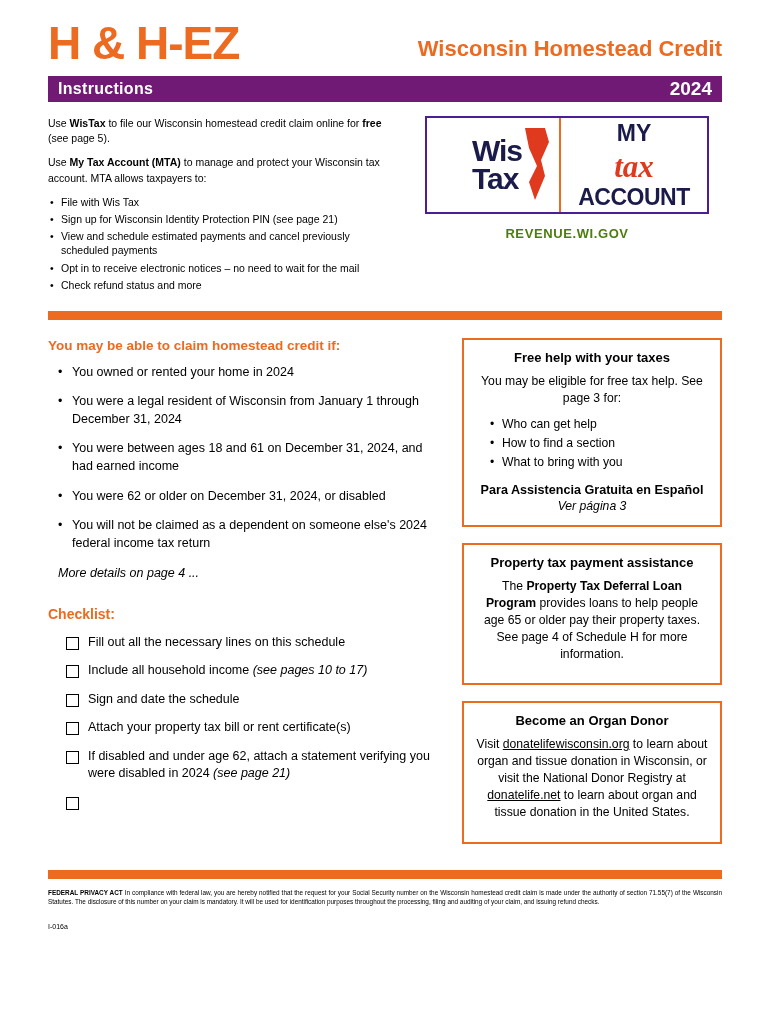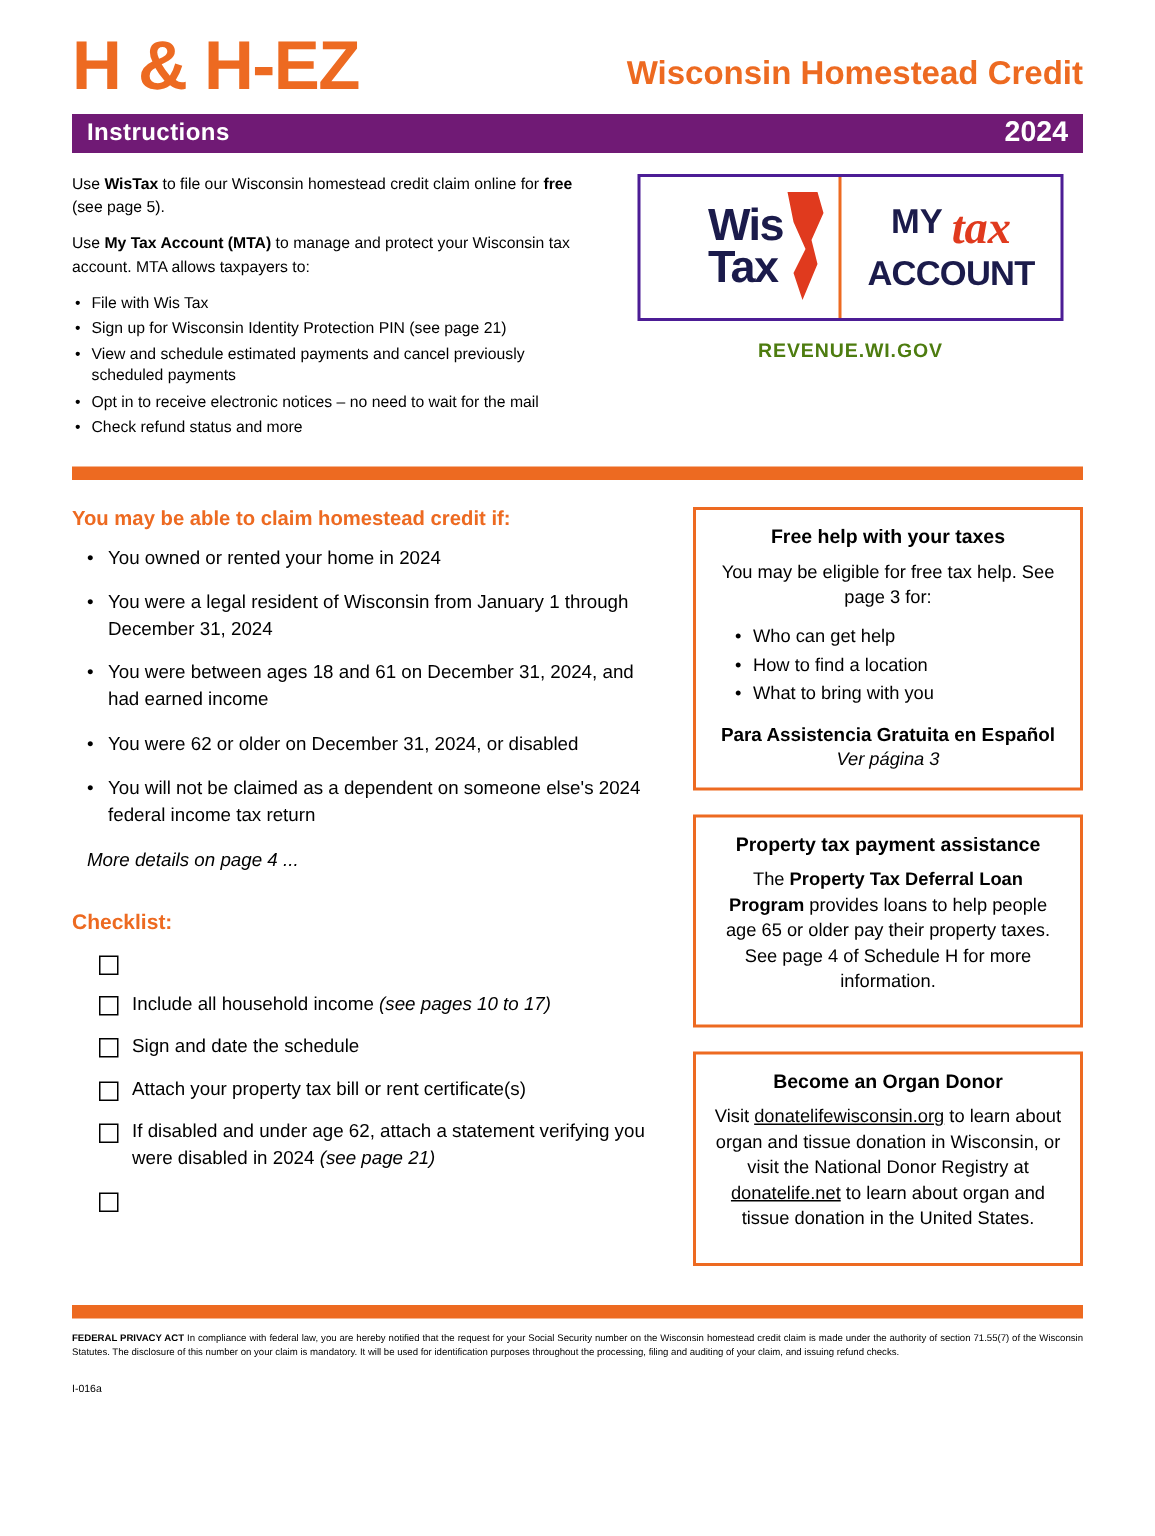--- a/index.html
+++ b/index.html
@@ -137,22 +137,23 @@
     flex-direction: column;
     align-items: center;
     justify-content: center;
     line-height: 1;
   }
   .mta-row1 {
     font-size: 23px;
     font-weight: bold;
     color: #1b1b4b;
     display: flex;
-    align-items: flex-start;
+    align-items: center;
     gap: 6px;
+    flex-direction: column;
   }
   .mta-tax {
     font-family: "Liberation Serif", serif;
     font-style: italic;
     font-weight: bold;
     color: #E03A1E;
     font-size: 31px;
   }
   .mta-row2 {
     font-size: 23px;
@@ -359,20 +360,21 @@
         <li>You were between ages 18 and 61 on December 31, 2024, and had earned income</li>
         <li>You were 62 or older on December 31, 2024, or disabled</li>
         <li>You will not be claimed as a dependent on someone else's 2024 federal income tax return</li>
       </ul>
       <div class="more-details">More details on page 4 ...</div>
 
       <div class="checklist-head">Checklist:</div>
 
       <div class="check-item">
         <span class="checkbox"></span>
+        <span><span>Fill out all the necessary lines on this schedule</span><em></em></span>
       </div>
       <div class="check-item">
         <span class="checkbox"></span>
         <span><span>Include all household income </span><em>(see pages 10 to 17)</em></span>
       </div>
       <div class="check-item">
         <span class="checkbox"></span>
         <span><span>Sign and date the schedule</span><em></em></span>
       </div>
       <div class="check-item">
@@ -388,21 +390,21 @@
       </div>
     </div>
 
     <div class="col-right">
 
       <div class="box">
         <div class="box-title">Free help with your taxes</div>
         <p>You may be eligible for free tax help. See page 3 for:</p>
         <ul class="box-left-list">
           <li>Who can get help</li>
-          <li>How to find a location</li>
+          <li>How to find a section</li>
           <li>What to bring with you</li>
         </ul>
         <div class="para-head">Para Assistencia Gratuita en Español</div>
         <div class="span-italic" style="font-size:12.2px;">Ver página 3</div>
       </div>
 
       <div class="box">
         <div class="box-title">Property tax payment assistance</div>
         <p><span>The </span><b>Property Tax Deferral Loan Program</b><span> provides loans to help people age 65 or older pay their property taxes. See page 4 of Schedule H for more information.</span></p>
       </div>

